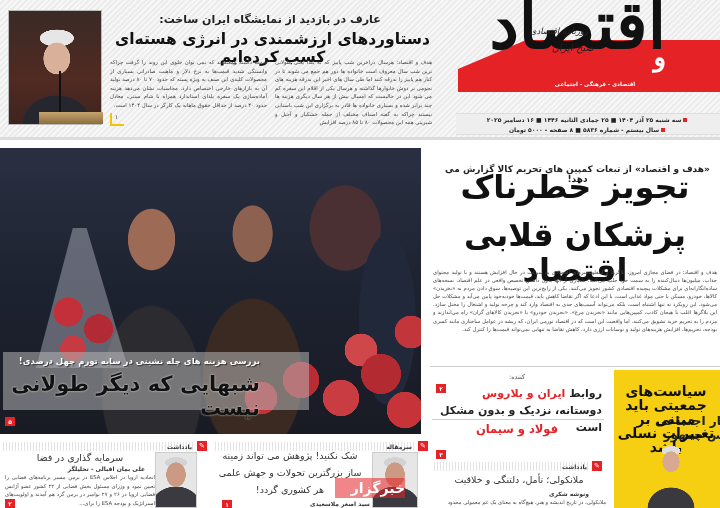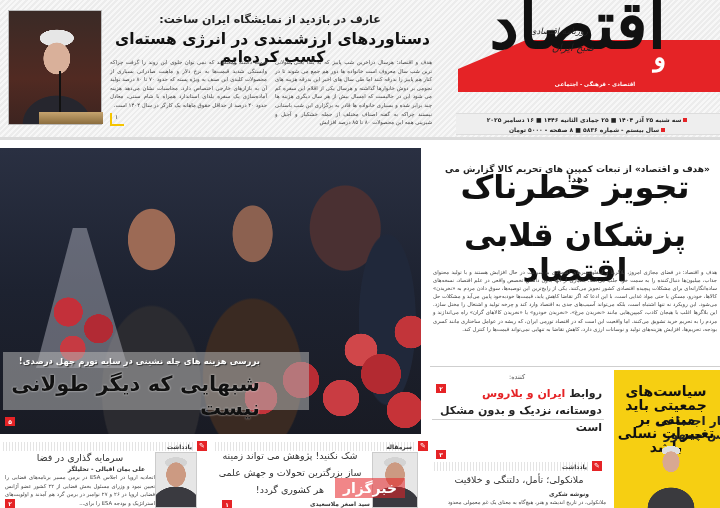--- a/index.html
+++ b/index.html
@@ -234,21 +234,21 @@
     }
     .author-line {
       font-size: 6px; font-weight: bold; color: #333; text-align: right;
     }
     .small-text {
       font-size: 5.3px; line-height: 8.5px; color: #444; text-align: justify;
     }
     .watermark {
       left: 335px; top: 478px; width: 70px; height: 20px;
       background: rgba(229,35,38,0.55);
-      color: #fff; font-size: 14px; font-weight: bold; text-align: center; line-height: 20px;
+      color: #fff; font-size: 14px; font-weight: bold; text-align: right; line-height: 20px;
     }
   </style>
 </head>
 <body>
 
 <div class="abs top-strip"></div>
 
 <div class="abs top-photo">
   <div class="mic"></div>
   <div class="podium"></div>
@@ -290,20 +290,21 @@
 <div class="abs main-body rtl">هدف و اقتصاد: در فضای مجازی امروز، بلاگرها و اینفلوئنسرهای اقتصادی به سرعت در حال افزایش هستند و با تولید محتوای جذاب، میلیون‌ها دنبال‌کننده را به سمت خود جلب می‌کنند. بسیاری از آنها بدون داشتن تخصص واقعی در علم اقتصاد، نسخه‌های ساده‌انگارانه‌ای برای مشکلات پیچیده اقتصادی کشور تجویز می‌کنند. یکی از رایج‌ترین این توصیه‌ها، سوق دادن مردم به «نخریدن» کالاها، خودرو، مسکن یا حتی مواد غذایی است، با این ادعا که اگر تقاضا کاهش یابد، قیمت‌ها خودبه‌خود پایین می‌آید و مشکلات حل می‌شود. این رویکرد نه تنها اشتباه است، بلکه می‌تواند آسیب‌های جدی به اقتصاد وارد کند و چرخه تولید و اشتغال را مختل سازد. این بلاگرها اغلب با هیجان کاذب، کمپین‌هایی مانند «نخریدن مرغ»، «نخریدن خودرو» یا «نخریدن کالاهای گران» راه می‌اندازند و مردم را به تحریم خرید تشویق می‌کنند. اما واقعیت این است که در اقتصاد تورمی ایران، که ریشه در عوامل ساختاری مانند کسری بودجه، تحریم‌ها، افزایش هزینه‌های تولید و نوسانات ارزی دارد، کاهش تقاضا به تنهایی نمی‌تواند قیمت‌ها را کنترل کند.</div>
 <div class="abs red-num" style="left:436px; top:384px;">۲</div>
 <div class="abs divider-h" style="left:430px; top:366px; width:290px;"></div>
 
 <div class="abs mid-kicker rtl">کننده:</div>
 <div class="abs mid-title rtl">
   <span>روابط </span><span class="accent-red">ایران و بلاروس</span><span> دوستانه، نزدیک و بدون مشکل است</span>
 </div>
 <div class="abs divider-h" style="left:432px; top:419px; width:172px;"></div>
 <div class="abs mid-title2 rtl">
+  <div class="accent-red">فولاد و سیمان</div>
 </div>
 <div class="abs red-num" style="left:436px; top:450px;">۳</div>
 
 <div class="abs yellow-box"></div>
 <div class="abs yellow-kicker rtl">دستیار اجتماعی رئیس جمهور</div>
 <div class="abs yellow-title rtl">سیاست‌های جمعیتی باید مبتنی بر تغییرات نسلی باشد</div>
 <div class="abs yellow-photo"></div>
 
 <div class="abs col-icon" style="left:592px; top:461px;">✎</div>
 <div class="abs col-label rtl" style="left:434px; top:462px; width:156px;">یادداشت</div>

